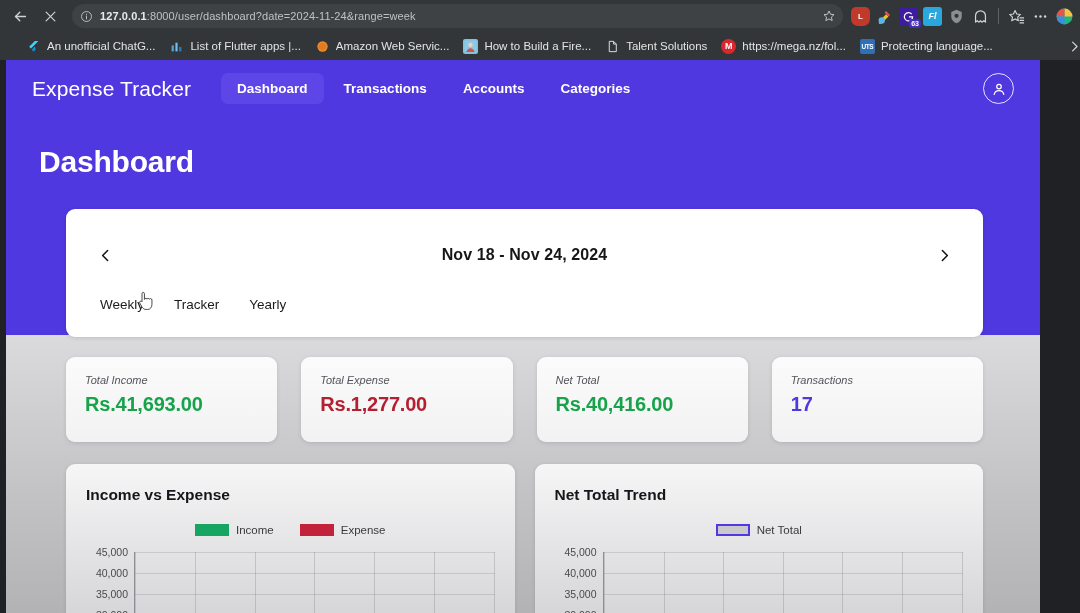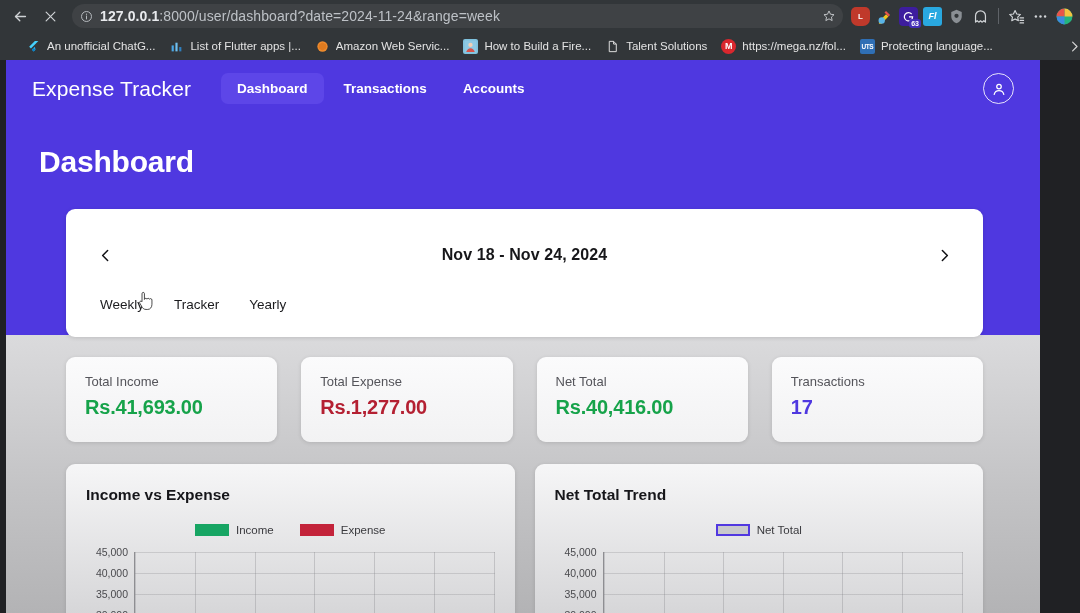--- a/index.html
+++ b/index.html
@@ -45,21 +45,21 @@
     display: flex;
     align-items: center;
     padding: 0 4px 0 8px;
     margin: 0 6px;
     min-width: 0;
   }
   #url-info-icon { flex: 0 0 auto; margin-right: 7px; display:flex; }
   #url-text {
     flex: 1 1 auto;
     color: #bdc1c6;
-    font-size: 14px;
+    font-size: 11px;
     white-space: nowrap;
     overflow: hidden;
     text-overflow: ellipsis;
     letter-spacing: .1px;
   }
   #url-text b { color: #e8eaed; font-weight: 700; }
   #url-star { flex: 0 0 auto; width: 20px; height: 20px; display:flex; align-items:center; justify-content:center; }
 
   .ext-icons { display: flex; align-items: center; gap: 5px; flex: 0 0 auto; }
   .ext-ico {
@@ -227,23 +227,24 @@
     margin-top: 20px;
   }
   .stat-card {
     height: 85px;
     padding: 17px 19px;
     background: linear-gradient(180deg,#fbfbfc 0%, #f2f2f3 100%);
     border-radius: 9px;
     box-shadow: 0 1px 4px rgba(0,0,0,.12);
   }
   .stat-label {
-    font-size: 13px;
+    font-size: 11px;
     color: #54545a;
     margin-bottom: 7px;
+    font-style: italic;
   }
   .stat-value {
     font-size: 20px;
     font-weight: 700;
     letter-spacing: -.2px;
   }
 
   
   #charts-grid {
     display: grid;
@@ -477,20 +478,21 @@
 <div id="page">
 
   <div id="hero"></div>
 
   <div id="app-nav">
     <div id="brand">Expense Tracker</div>
     <div id="nav-links">
       <div class="nav-link active">Dashboard</div>
       <div class="nav-link">Transactions</div>
       <div class="nav-link">Accounts</div>
+      <div class="nav-link">Categories</div>
     </div>
     <div id="avatar">
       <svg width="16" height="16" viewBox="0 0 24 24" fill="none" stroke="#ffffff" stroke-width="1.9" stroke-linecap="round" stroke-linejoin="round">
         <circle cx="12" cy="8.4" r="3.4"></circle>
         <path d="M4.8 20.2a7.4 7.4 0 0 1 14.4 0"></path>
       </svg>
     </div>
   </div>
 
   <div id="page-title">Dashboard</div>

